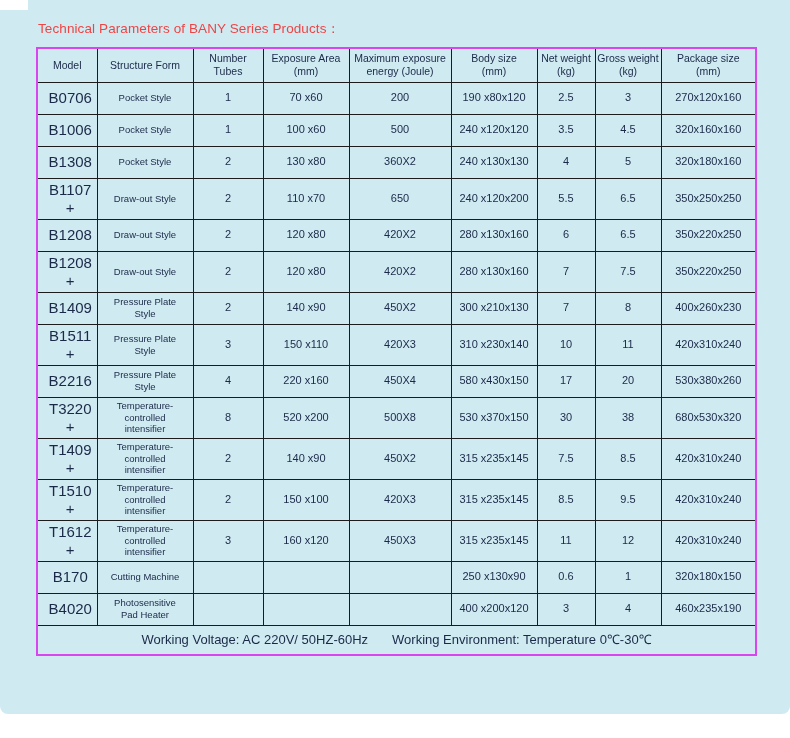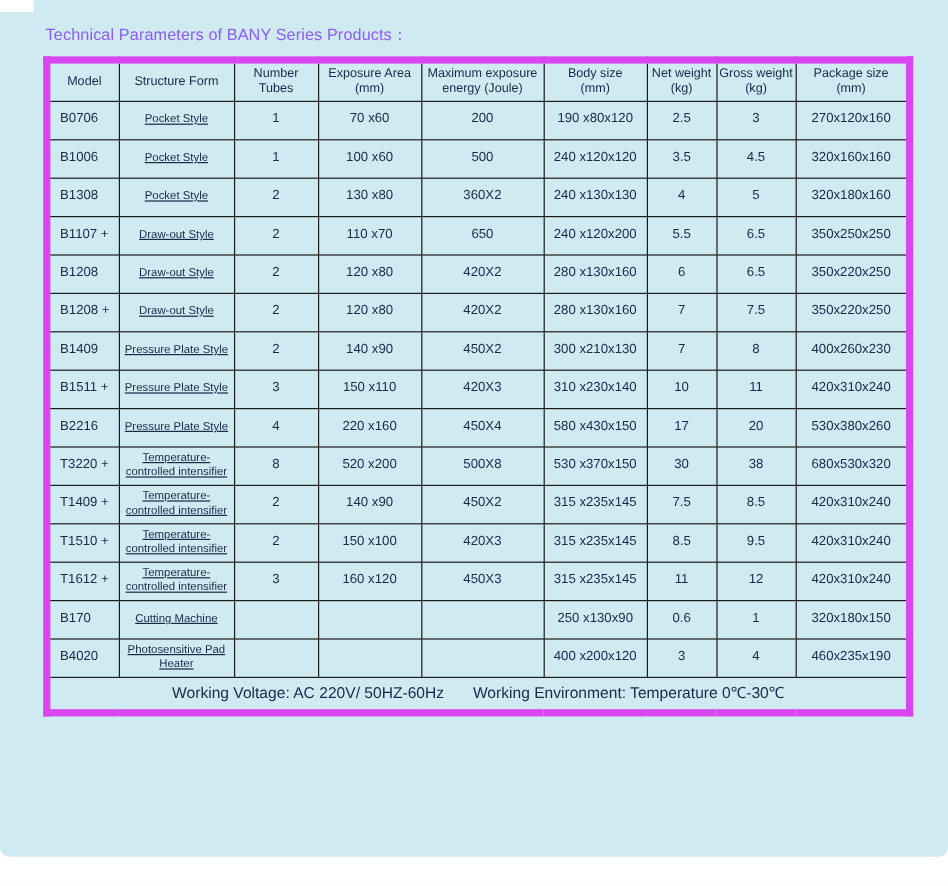--- a/index.html
+++ b/index.html
@@ -15,28 +15,28 @@
     width: 790px; height: 714px;
     background: #d0eaf2;
     border-radius: 0 0 8px 8px;
   }
   .artifact-topleft {
     position: absolute; left: 0; top: 0; width: 28px; height: 10px; background: #ffffff;
   }
   .content { position: absolute; left: 36px; top: 20px; width: 719px; }
   .title {
     font-size: 13.5px;
-    color: #8b5cf6;
+    color: #ef4444;
     margin: 0 0 9px 2px;
     letter-spacing: 0.1px;
   }
   table.params {
     width: 719px;
     border-collapse: collapse;
-    border: 6px solid #d946ef;
+    border: 2px solid #d946ef;
     table-layout: fixed;
   }
   table.params th, table.params td {
     border: 1px solid #1c1c1c;
     color: #1a2947;
     vertical-align: middle;
   }
   table.params th {
     height: 34px;
     font-size: 10.5px;
@@ -57,23 +57,23 @@
   col.c0 { width: 60px; }
   col.c1 { width: 96px; }
   col.c2 { width: 70px; }
   col.c3 { width: 86px; }
   col.c4 { width: 102px; }
   col.c5 { width: 86px; }
   col.c6 { width: 58px; }
   col.c7 { width: 66px; }
   col.c8 { width: 95px; }
   
-  table.params td.col-0 { text-align: left; padding-left: 8px; font-size: 11px; }
-  
-  table.params td.col-1 { font-size: 9.5px; line-height: 1.25; padding: 2px 2px; text-decoration: underline; }
+  table.params td.col-0 { text-align: center; padding-left: 8px; font-size: 15px; }
+  
+  table.params td.col-1 { font-size: 9.5px; line-height: 1.25; padding: 2px 12px; }
   
   table.params tfoot td {
     height: 30px;
     font-size: 13px;
     text-align: center;
     padding: 3px 4px;
   }
   .footer-seg + .footer-seg { margin-left: 24px; text-align: right; }
 </style>
 </head>

